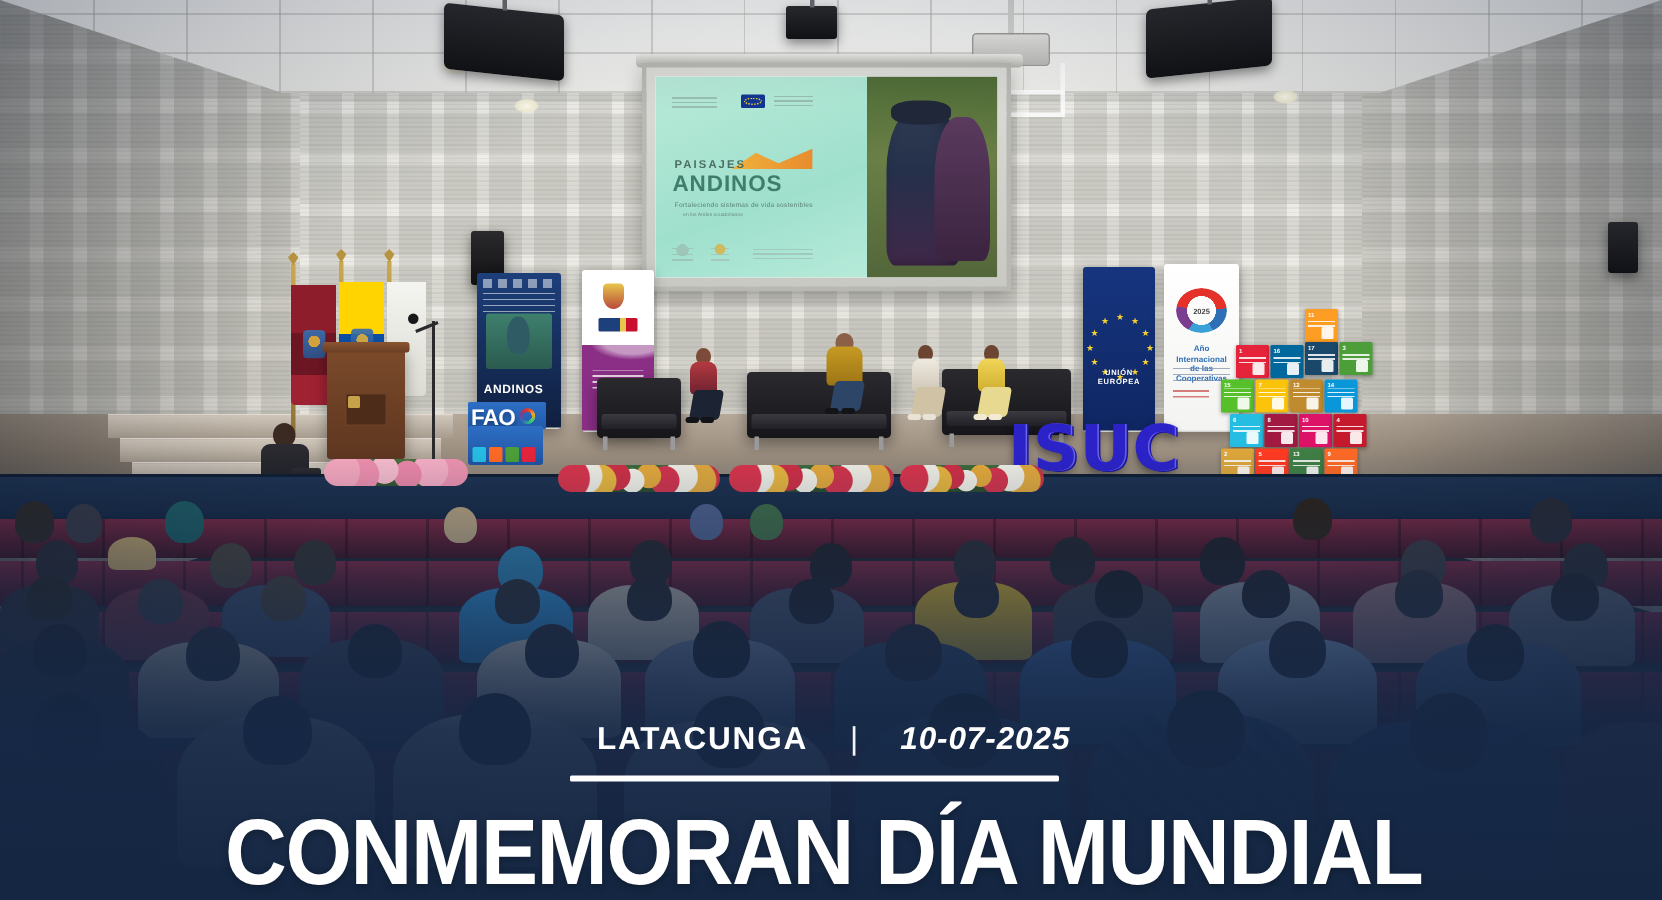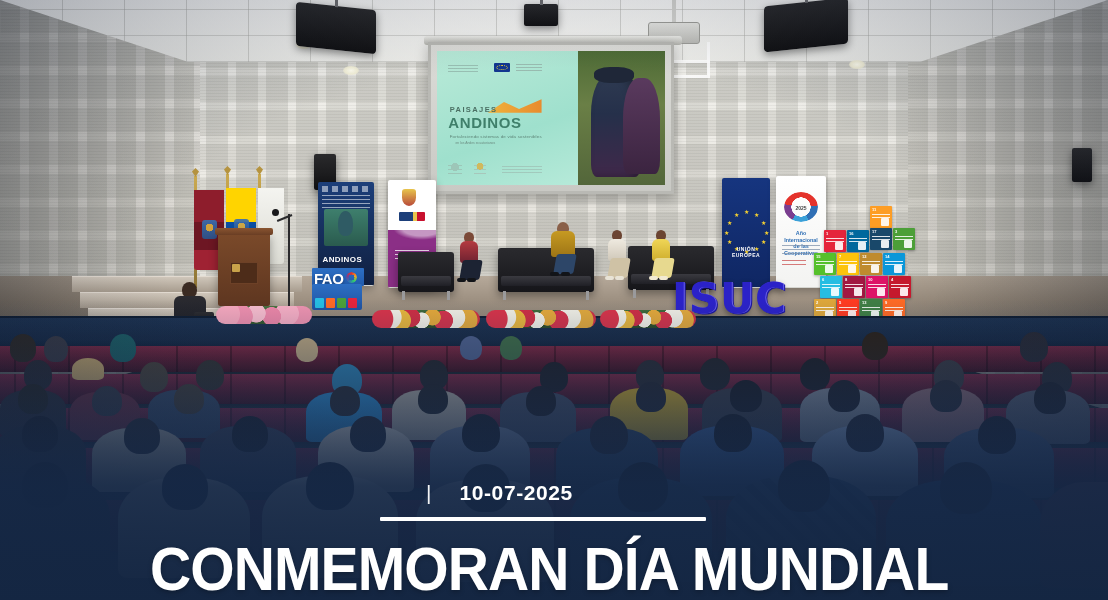--- a/index.html
+++ b/index.html
@@ -337,21 +337,21 @@
   .blue-tint{ position:absolute; left:0; bottom:0; width:1108px; height:200px;
     background:linear-gradient(180deg, rgba(24,44,78,0), rgba(23,43,76,.55));
     pointer-events:none; }
 
   .caption-row{
     position:absolute; left:398px; top:481px; display:flex; align-items:center; gap:0;
     color:#ffffff; font-weight:700; white-space:nowrap;
   }
   .caption-city{ font-size:21px; letter-spacing:1.2px; }
   .caption-sep{ font-size:21px; margin:0 28px; opacity:.95; font-weight:400; }
-  .caption-date{ font-size:21px; letter-spacing:.6px; }
+  .caption-date{ font-size:21px; letter-spacing:.6px;font-style:italic; }
 
   .divider{
     position:absolute; left:380px; top:517px; width:326px; height:4px;
     background:#ffffff; border-radius:1px;
   }
 
   .headline{
     position:absolute; left:150px; top:540px; width:880px;
     color:#ffffff; font-weight:700; font-size:62px; line-height:.94;
     letter-spacing:-1px; white-space:nowrap;
@@ -764,20 +764,21 @@
     <div class="shoulders" style="left:886px; top:150px; width:156px; height:106px; background:#36507c;"></div>
     <div class="head-dot" style="left:940px; top:132px; width:52px; height:52px; background:#262530;"></div>
     <div class="shoulders" style="left:1040px;top:152px; width:110px; height:106px; background:#7e4148;"></div>
   </div>
 
   <div class="vignette"></div>
   <div class="blue-tint"></div>
   <div class="bottom-scrim"></div>
 
   <div class="caption-row">
+    <span class="caption-city">LATACUNGA</span>
     <span class="caption-sep">|</span>
     <span class="caption-date">10-07-2025</span>
   </div>
 
   <div class="divider"></div>
 
   <div class="headline">CONMEMORAN DÍA MUNDIAL</div>
 </div>
 
 </body></html>

